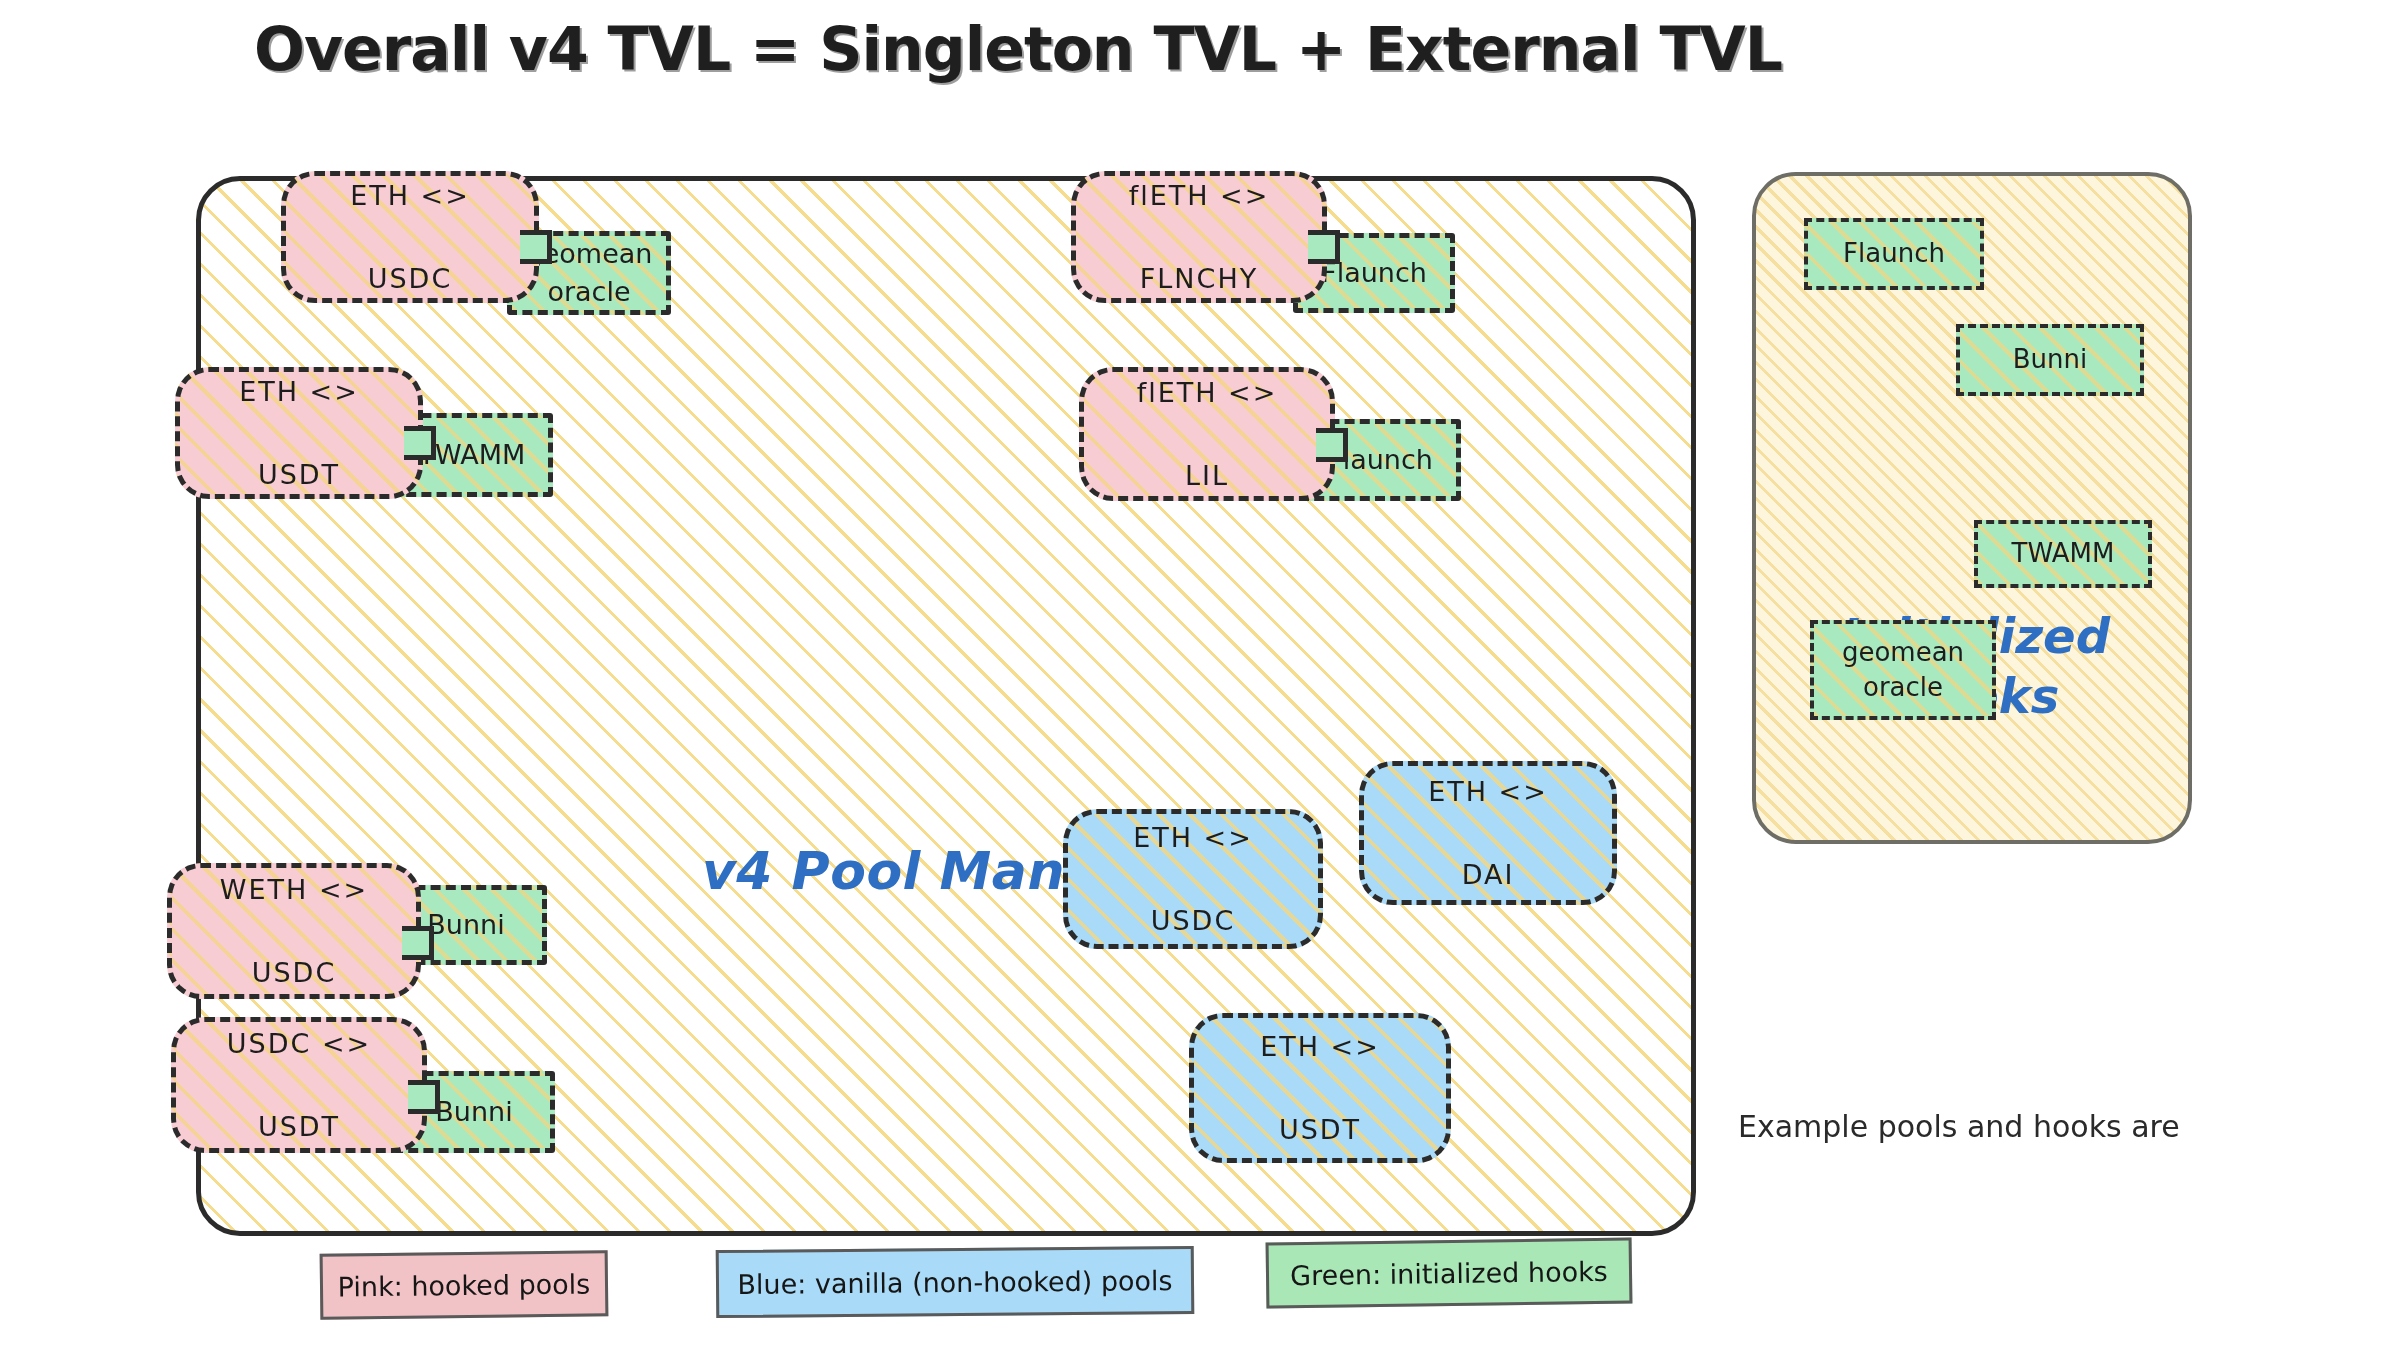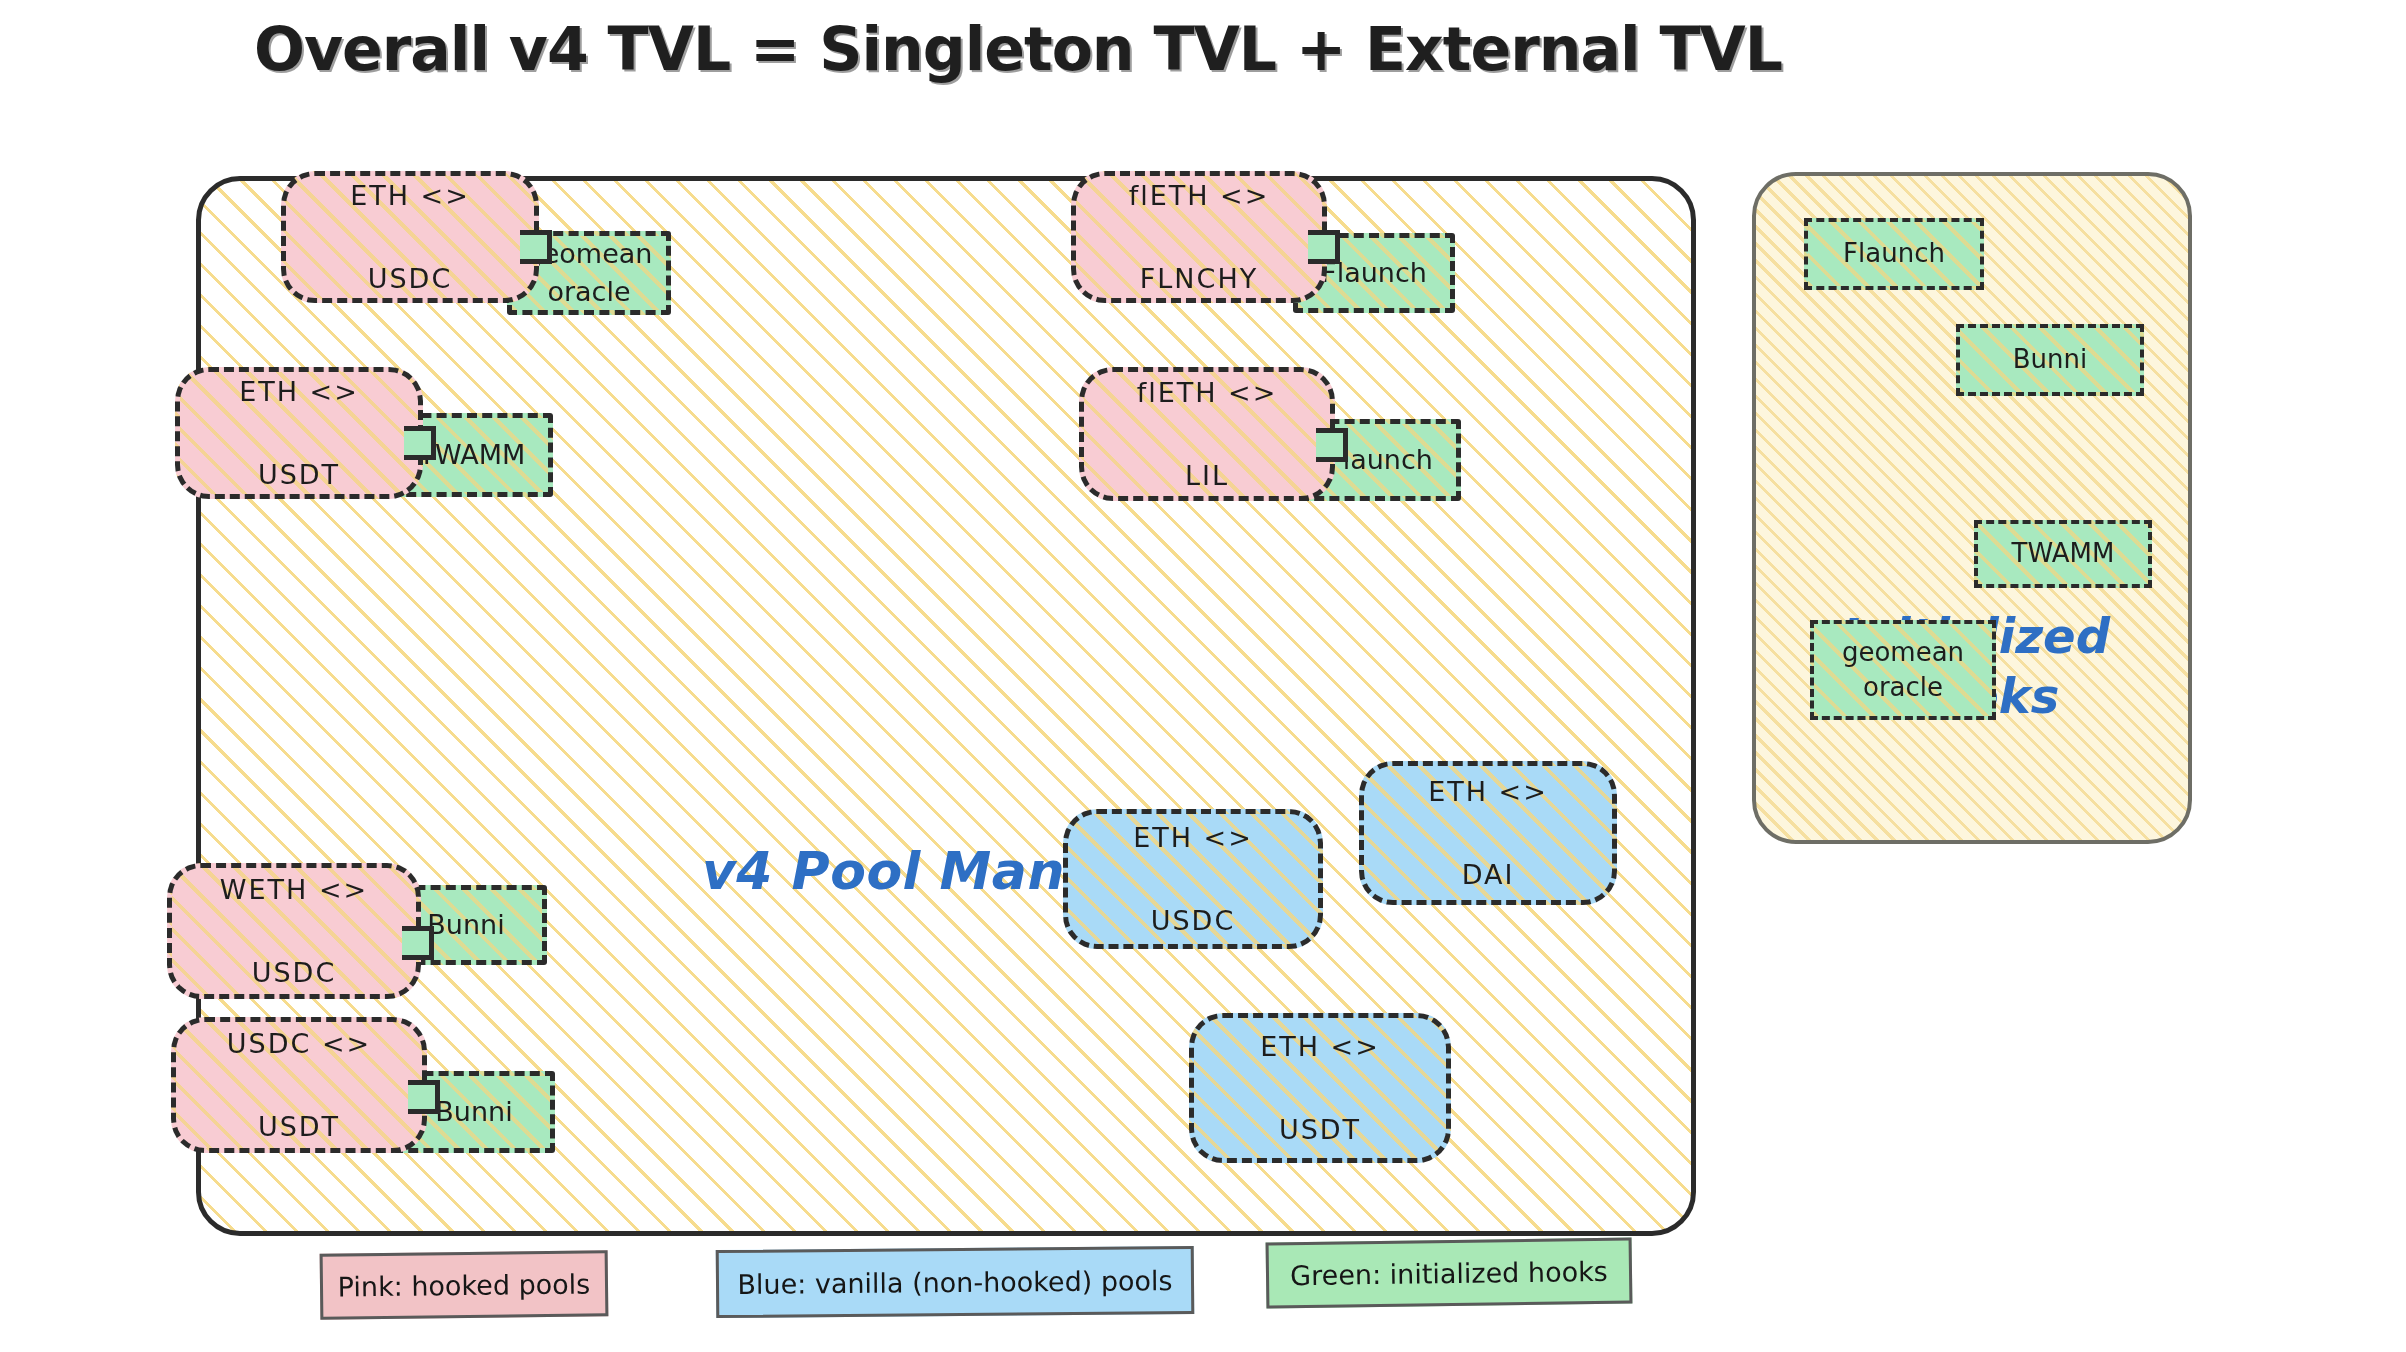--- a/index.html
+++ b/index.html
@@ -279,21 +279,21 @@
   </div>
 
   <div class="panel-hook hatch-green" style="left:54px;top:444px;width:186px;height:100px;">
     <span class="ln">geomean</span>
     <span class="ln">oracle</span>
   </div>
 
 </div>
 
 <div id="note">
-  <br>
+  <span>Example pools and hooks are</span><br>
 </div>
 
 <div id="legend-pink" class="legend-item">
   <span>Pink: hooked pools</span>
 </div>
 <div id="legend-blue" class="legend-item">
   <span>Blue: vanilla (non-hooked) pools</span>
 </div>
 <div id="legend-green" class="legend-item">
   <span>Green: initialized hooks</span>

